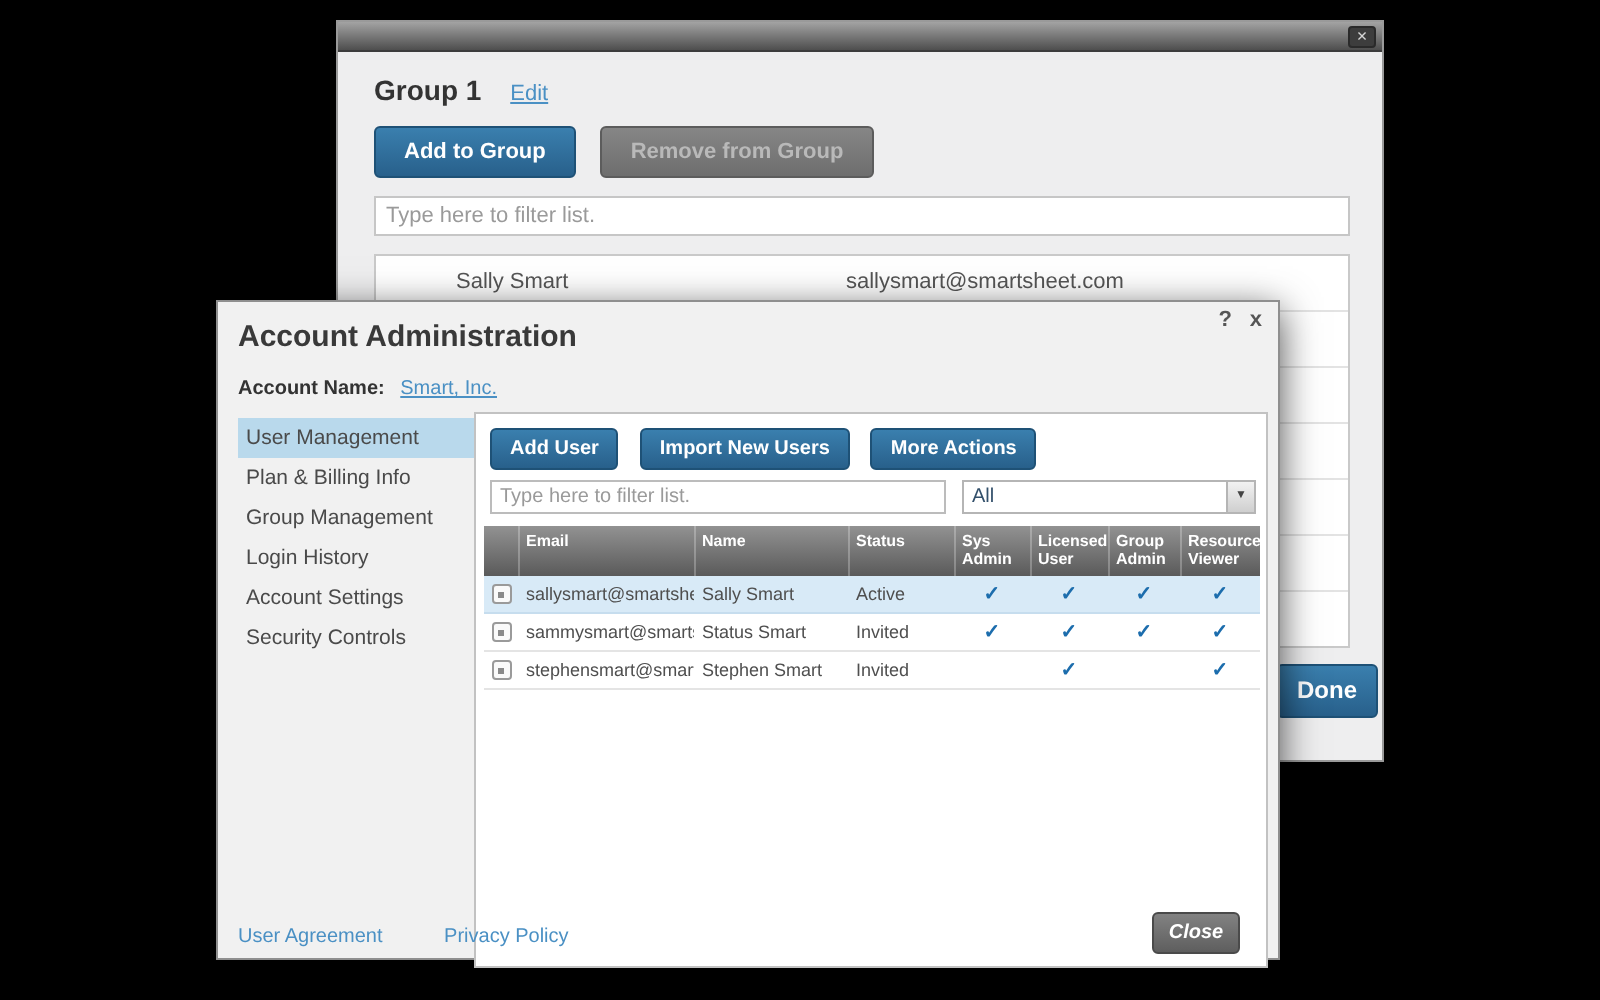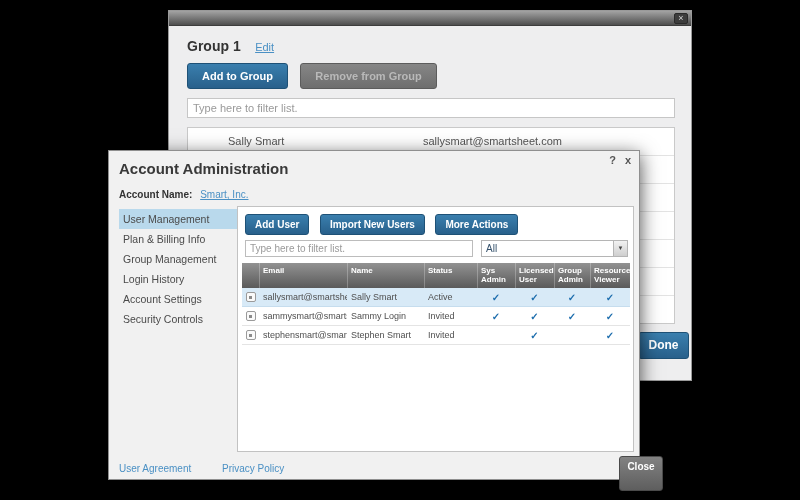--- a/index.html
+++ b/index.html
@@ -42,21 +42,21 @@
     background:#f1f1f1; border:1px solid #8f8f8f; box-shadow:0 5px 18px rgba(0,0,0,.7); z-index:2; }
   .a-help { position:absolute; right:23px; top:3px; font-size:11px; font-weight:bold; color:#555; cursor:pointer; }
   .a-close { position:absolute; right:8px; top:3px; font-size:11px; font-weight:bold; color:#555; cursor:pointer; }
   .a-title { position:absolute; left:10px; top:9px; font-size:15px; font-weight:bold; color:#393939; }
   .a-acct { position:absolute; left:10px; top:38px; font-size:10px; color:#333; }
   .a-acct .lbl { font-weight:bold; }
   .a-acct .lnk { color:#4a90c4; text-decoration:underline; margin-left:5px; cursor:pointer; }
   .a-side { position:absolute; left:10px; top:58px; width:120px; }
   .a-side-item { height:20px; line-height:20px; padding-left:4px; font-size:10.5px; color:#4a4a4a; cursor:pointer; }
   .a-side-item.sel { background:#b9d9ec; }
-  .a-panel { position:absolute; left:128px; top:55px; width:397px; height:246px;
+  .a-panel { position:absolute; left:128px; top:55px; width:397px; height:278px;
     background:#fff; border:1px solid #c2c2c2; }
   .a-toolbar { position:absolute; left:7px; top:7px; white-space:nowrap; }
   .a-tbtn { height:21px; line-height:19px; font-size:10px; padding:0 9px; margin-right:6px; }
   .a-filter { position:absolute; left:7px; top:33px; width:228px; height:17px;
     border:1px solid #bcbcbc; font-size:10px; padding:0 4px; color:#444; font-family:"Liberation Sans",sans-serif; }
   .a-filter::placeholder { color:#9a9a9a; }
   .a-dd { position:absolute; left:243px; top:33px; width:147px; height:17px;
     background:#fff; border:1px solid #b5b5b5; font-size:10px; line-height:15px;
     padding-left:4px; color:#33506b; cursor:pointer; }
   .a-dd-btn { position:absolute; right:0; top:0; width:14px; height:15px;
@@ -75,23 +75,23 @@
   .c2 { width:77px; padding-left:4px; overflow:hidden; white-space:nowrap; }
   .c3 { width:53px; padding-left:4px; overflow:hidden; white-space:nowrap; }
   .c4 { width:38px; } .c5 { width:39px; } .c6 { width:36px; } .c7 { width:40px; }
   .chk { text-align:center; color:#1c6dad; font-weight:bold; font-size:10px; }
   .exp { width:10px; height:10px; border:1px solid #9a9a9a; border-radius:2px;
     background:#fafafa; display:flex; align-items:center; justify-content:center; }
   .exp i { display:block; width:3px; height:3px; background:#8a8a8a; }
   .a-links { position:absolute; left:10px; top:312px; font-size:10px; }
   .a-links span { color:#4a90c4; cursor:pointer;text-align:center; }
   .a-links .pp { margin-left:28px;margin-top:24px; }
-  .a-closebtn { position:absolute; left:510px; top:305px; width:44px; height:35px;
+  .a-closebtn { position:absolute; left:467px; top:305px; width:44px; height:21px;
     line-height:19px; font-size:10px; background:linear-gradient(#828282,#5e5e5e);
-    border:1px solid #4a4a4a; color:#fff; }
+    border:1px solid #4a4a4a; color:#fff;font-style:italic; }
 </style>
 </head>
 <body>
 
 <div id="canvas">
 
   <div class="dlg" id="group-dlg">
     <div class="g-titlebar">
       <div class="win-close">×</div>
     </div>
@@ -176,21 +176,21 @@
           <div class="c7 chk">✓</div>
         </div>
 
         <div class="t-row">
           <div class="c0">
               <span class="exp">
                 <i></i>
               </span>
             </div>
           <div class="c1">sammysmart@smartshe</div>
-          <div class="c2">Sammy Login</div>
+          <div class="c2">Status Smart</div>
           <div class="c3">Invited</div>
           <div class="c4 chk">✓</div>
           <div class="c5 chk">✓</div>
           <div class="c6 chk">✓</div>
           <div class="c7 chk">✓</div>
         </div>
 
         <div class="t-row">
           <div class="c0">
               <span class="exp">

